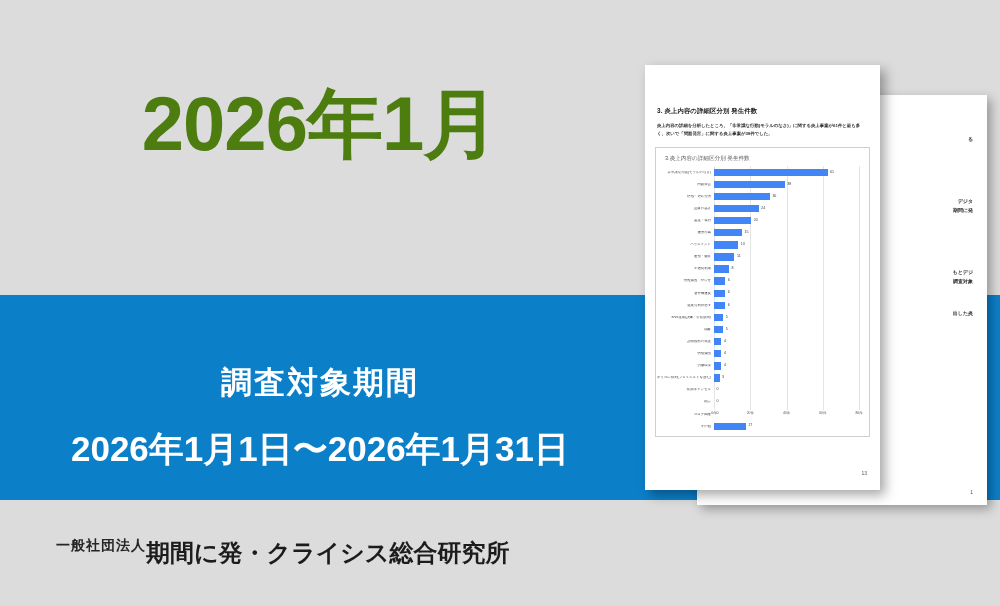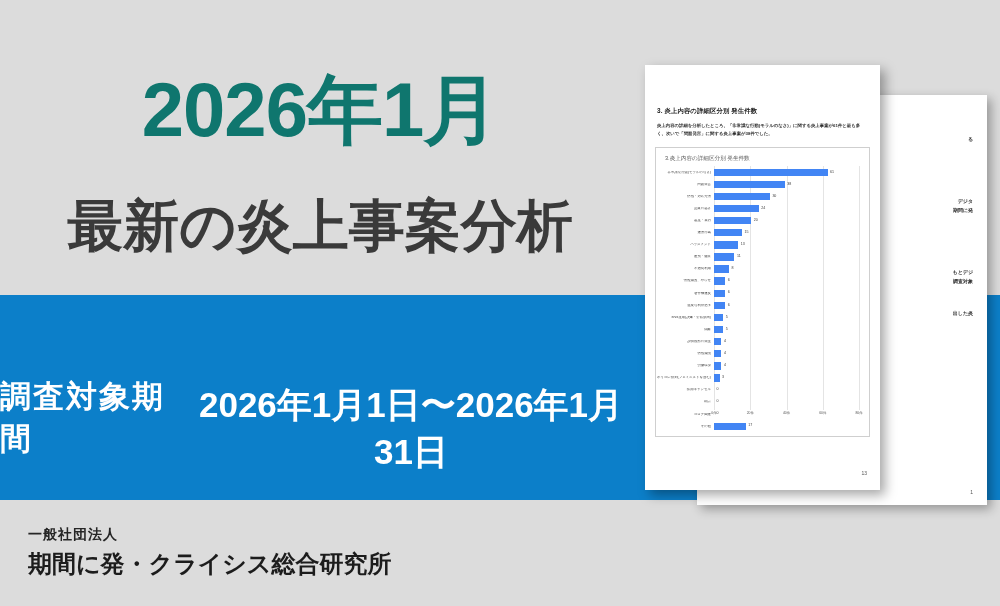--- a/index.html
+++ b/index.html
@@ -16,48 +16,48 @@
     background:#0c7fc9;
   }
 
   
   .title-zone{
     position:absolute; left:0; top:62px; width:640px; height:232px;
     display:flex; flex-direction:column; align-items:center;
     justify-content:flex-start;
   }
   .title-main{
-    font-size:76px; font-weight:bold; color:#0f766e;
-    letter-spacing:-1px; line-height:1.0; margin-top:10px;
+    font-size:76px; font-weight:bold; color:#4d7c0f;
+    letter-spacing:-1px; line-height:1.0; margin-top:24px;
   }
   .title-sub{
     font-size:56px; font-weight:bold; color:#3a3a3a;
     letter-spacing:0px; line-height:1.0; margin-top:50px;
   }
 
   
   .period-zone{
     position:absolute; left:0; top:295px; width:640px; height:245px;
-    display:flex; flex-direction:row; align-items:center;
+    display:flex; flex-direction:column; align-items:center;
     justify-content:center; color:#ffffff;
   }
   .period-label{ font-size:31px; font-weight:bold; letter-spacing:2px; }
   .period-value{ font-size:35px; font-weight:bold; margin-top:22px; letter-spacing:0px;text-align:center; }
 
   
   .footer{
     position:absolute; left:0; top:500px; width:640px; height:106px;
     display:flex; align-items:center;
   }
   .logo{
     margin-left:38px; font-size:31px; font-weight:bold;
     letter-spacing:3px; color:#6e6e6e;
   }
   .logo .accent{ color:#1d8fd6; }
-  .org{ margin-left:28px; display:flex; flex-direction:column; justify-content:flex-end; }
+  .org{ margin-left:56px; display:flex; flex-direction:row; justify-content:flex-end; }
   .org-small{ font-size:14px; font-weight:bold; color:#262626; letter-spacing:1px; margin-bottom:4px;}
   .org-name{ font-size:24px; font-weight:bold; color:#1c1c1c; letter-spacing:0px; }
 
   
   .doc-back{
     position:absolute; left:697px; top:95px; width:290px; height:410px;
     background:#ffffff; box-shadow:4px 4px 10px rgba(0,0,0,.32);
     overflow:hidden; z-index:2;
   }
   .doc-back-inner{ padding:40px 14px 0 14px; }
@@ -122,21 +122,20 @@
     position:absolute; right:13px; bottom:14px; font-size:5px; color:#555;
   }
 </style>
 </head>
 <body>
 
 <div class="blue-band"></div>
 
 <div class="title-zone">
   <div class="title-main">2026年1月</div>
-  <div class="title-sub">最新の炎上事案分析</div>
 </div>
 
 <div class="period-zone">
   <div class="period-label">調査対象期間</div>
   <div class="period-value">2026年1月1日〜2026年1月31日</div>
 </div>
 
 <div class="footer">
   <div class="org">
     <div class="org-small">一般社団法人</div>

